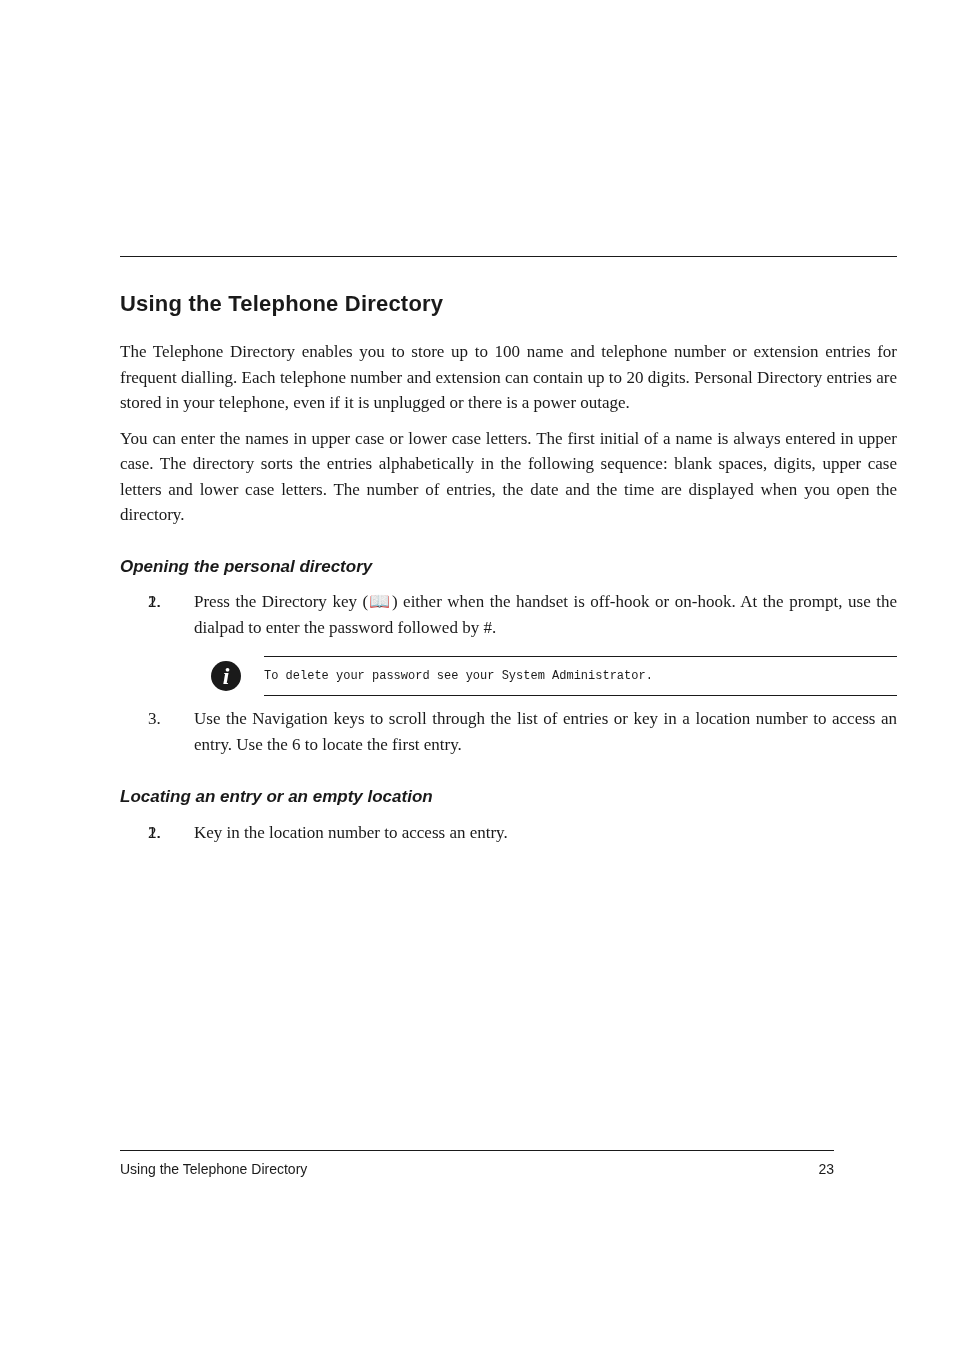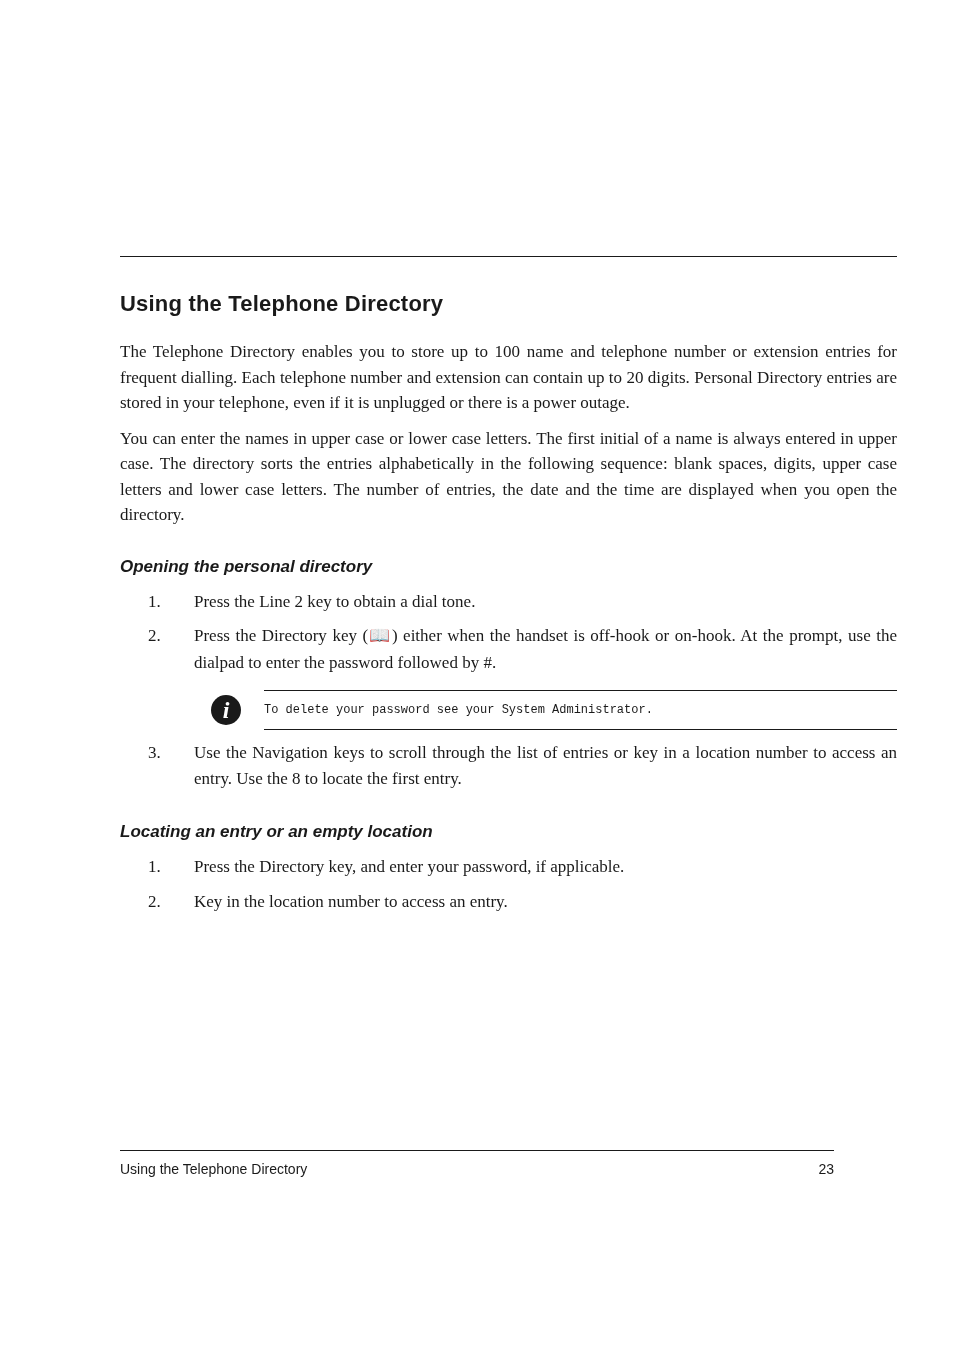--- a/index.html
+++ b/index.html
@@ -119,52 +119,50 @@
 
   <div class="section-body">
     <p class="para">The Telephone Directory enables you to store up to 100 name and telephone number or extension entries for frequent dialling. Each telephone number and extension can contain up to 20 digits. Personal Directory entries are stored in your telephone, even if it is unplugged or there is a power outage.</p>
     <p class="para">You can enter the names in upper case or lower case letters. The first initial of a name is always entered in upper case. The directory sorts the entries alphabetically in the following sequence: blank spaces, digits, upper case letters and lower case letters. The number of entries, the date and the time are displayed when you open the directory.</p>
 
     <div class="subhead">Opening the personal directory</div>
 
     <ol class="step-list">
       <li class="step-item">
         <span class="step-num">1.</span>
-        <span>Press the Line 2 key to obtain a dial tone.</span>
       </li>
       <li class="step-item">
         <span class="step-num">2.</span>
         <span>Press the Directory key (📖) either when the handset is off-hook or on-hook. At the prompt, use the dialpad to enter the password followed by #.</span>
       </li>
     </ol>
 
     <div class="note-block">
       <span class="info-icon">
         <svg viewBox="0 0 32 32" aria-hidden="true">
           <circle cx="16" cy="16" r="15" fill="#1a1a1a"></circle>
           <text x="16" y="24" text-anchor="middle" font-family="Georgia, 'Times New Roman', serif" font-style="italic" font-weight="bold" font-size="24" fill="#ffffff">i</text>
         </svg>
       </span>
       <div class="note-box">To delete your password see your System Administrator.</div>
     </div>
 
     <ol class="step-list">
       <li class="step-item">
         <span class="step-num">3.</span>
-        <span>Use the Navigation keys to scroll through the list of entries or key in a location number to access an entry. Use the 8 to locate the first entry.</span>
+        <span>Use the Navigation keys to scroll through the list of entries or key in a location number to access an entry. Use the 6 to locate the first entry.</span>
       </li>
     </ol>
 
     <div class="subhead">Locating an entry or an empty location</div>
 
 
     <ol class="step-list">
       <li class="step-item">
         <span class="step-num">1.</span>
-        <span>Press the Directory key, and enter your password, if applicable.</span>
       </li>
       <li class="step-item">
         <span class="step-num">2.</span>
         <span>Key in the location number to access an entry.</span>
       </li>
     </ol>
   </div>
 
   <div class="footer">
     <hr class="rule-bottom">

